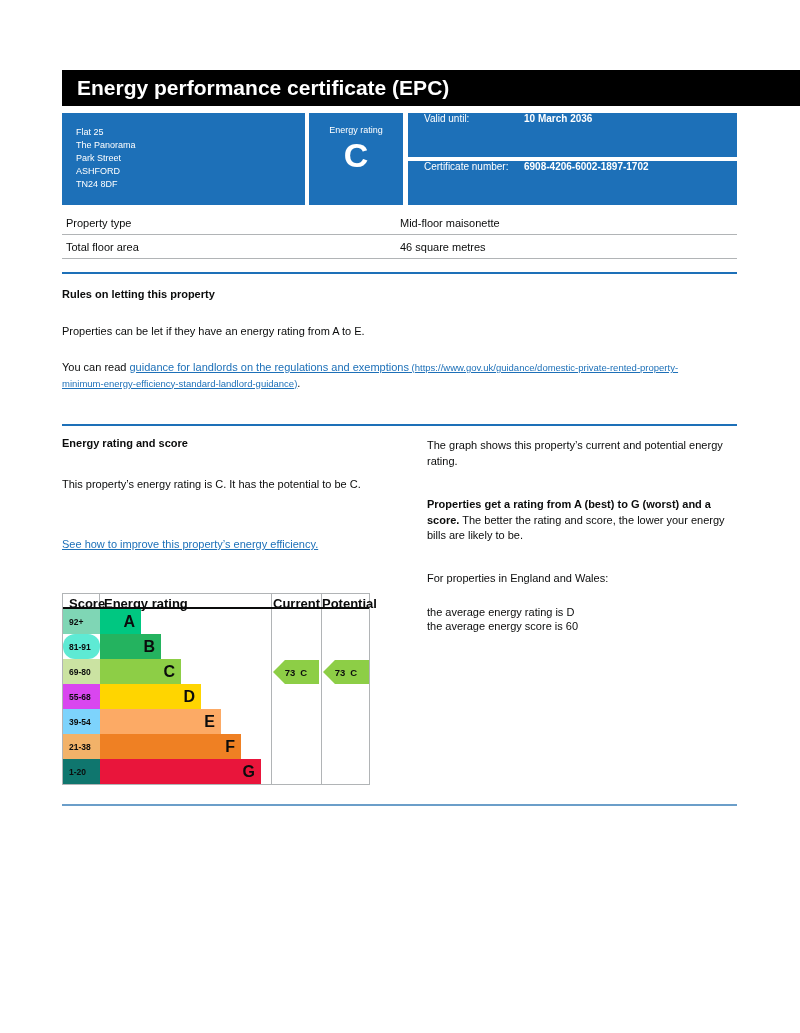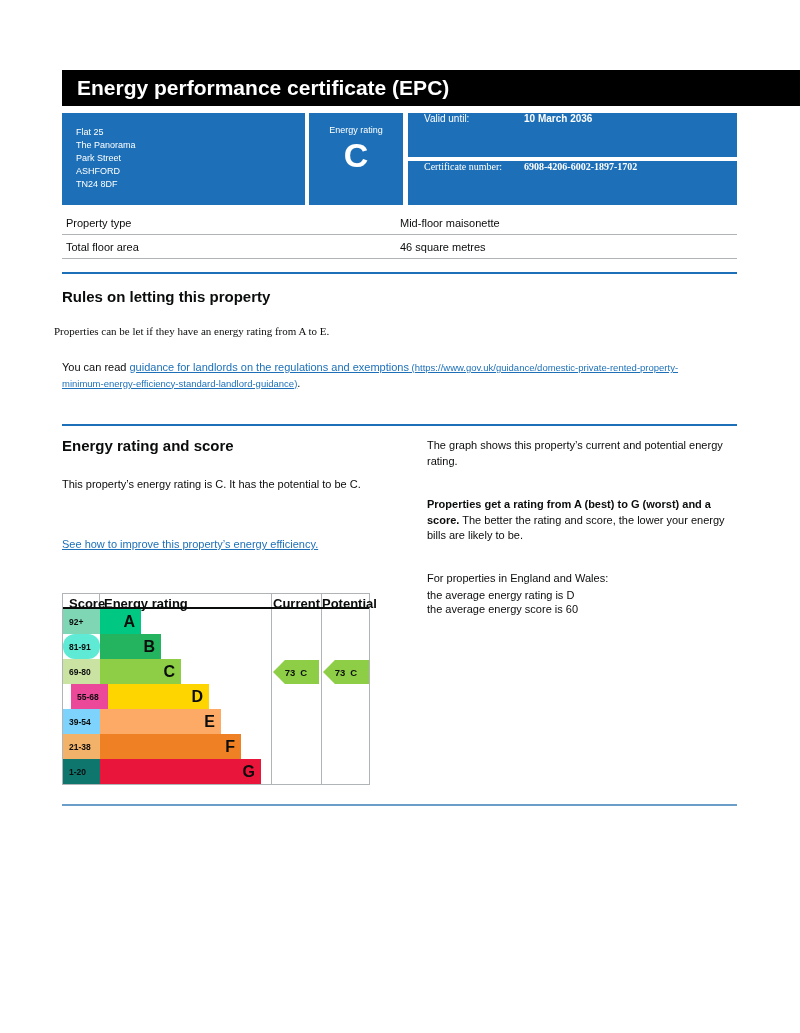--- a/index.html
+++ b/index.html
@@ -18,34 +18,34 @@
 
   
   .summary { left:62px; top:113px; width:675px; height:92px; display:flex; }
   .bluebox { background:#1d70b8; color:#fff; }
   .addr-box { width:243px; height:92px; padding:13px 0 0 14px; font-size:9px; line-height:13px; }
   .rating-box { width:94px; height:92px; margin-left:4px; text-align:center; padding-top:12px; }
   .rating-box .rating-label { font-size:9px; }
   .rating-box .rating-letter { font-size:34px; font-weight:bold; line-height:40px; }
   .right-stack { margin-left:5px; width:329px; display:flex; flex-direction:column; }
   .kv-box { height:44px; display:flex; font-size:10px; }
-  .kv-box + .kv-box { margin-top:4px;font-family:Liberation Serif, serif; }
+  .kv-box + .kv-box { margin-top:4px; }
   .kv-label { padding-left:16px; width:116px; }
   .kv-value { font-weight:bold; }
 
   
   .details { left:62px; top:211px; width:675px; font-size:11px; }
   .detail-row { position:relative; height:24px; border-bottom:1px solid #b1b4b6; }
   .detail-label { position:absolute; left:4px; top:6px; }
   .detail-value { position:absolute; left:338px; top:6px; }
 
   .divider-blue { height:0; border-top:2px solid #1d70b8; }
   .divider-light { height:0; border-top:2px solid #6b9ec9; }
 
-  h2.section-h { font-size:15px; font-weight:bold; color:#0b0c0c; }
+  h2.section-h { font-size:11px; font-weight:bold; color:#0b0c0c; }
   .body-text { font-size:11px; line-height:15.5px; color:#0b0c0c; }
   a.gov-link { color:#1d70b8; text-decoration:underline; }
   .url-small { font-size:9.5px; }
   .suffix-dot { color:#0b0c0c; }
 
   
   .chart { left:0; top:156px; width:308px; border:1px solid #b1b4b6; background:#fff; }
   .chart-header { display:flex; height:15px; border-bottom:2px solid #0b0c0c; font-size:13px; font-weight:bold; }
   .chart-header > div { padding-top:2px; }
   .h-score { width:37px; padding-left:6px; border-right:1px solid #b1b4b6; }
@@ -101,21 +101,21 @@
     </div>
     <div class="detail-row">
       <span class="detail-label">Total floor area</span>
       <span class="detail-value">46 square metres</span>
     </div>
   </div>
 
   <div class="abs divider-blue" style="left:62px; top:272px; width:675px;"></div>
 
   <h2 class="abs section-h" style="left:62px; top:288px;">Rules on letting this property</h2>
-  <p class="abs body-text" style="left:54px; top:324px; width:675px;font-family:Liberation Serif, serif;">Properties can be let if they have an energy rating from A to E.</p>
+  <p class="abs body-text" style="left:62px; top:324px; width:675px;">Properties can be let if they have an energy rating from A to E.</p>
   <p class="abs body-text" style="left:62px; top:360px; width:648px;"><span>You can read </span><a class="gov-link" href="#"><span>guidance for landlords on the regulations and exemptions</span><span class="url-small"> (https://www.gov.uk/guidance/domestic-private-rented-property-minimum-energy-efficiency-standard-landlord-guidance)</span></a><span class="suffix-dot">.</span></p>
 
   <div class="abs divider-blue" style="left:62px; top:424px; width:675px;"></div>
 
   <div class="abs" style="left:62px; top:437px; width:318px; height:360px;">
     <h2 class="section-h">Energy rating and score</h2>
     <p class="body-text" style="position:absolute; left:0; top:40px; width:300px;">This property’s energy rating is C. It has the potential to be C.</p>
     <p class="body-text" style="position:absolute; left:0; top:100px; width:260px;"><a class="gov-link" href="#">See how to improve this property’s energy efficiency.</a></p>
 
     <div class="abs chart">
@@ -138,21 +138,21 @@
               <span>B</span>
             </div>
         </div>
         <div class="band-row">
           <div class="score-cell" style="background: rgb(203, 227, 162);">69-80</div>
           <div class="band-bar" style="background: rgb(141, 206, 70); width: 81px;">
               <span>C</span>
             </div>
         </div>
         <div class="band-row">
-          <div class="score-cell" style="background: #ec4899; margin-left: 8px;">55-68</div>
+          <div class="score-cell" style="background: #d946ef;">55-68</div>
           <div class="band-bar" style="background: rgb(255, 213, 0); width: 101px;">
               <span>D</span>
             </div>
         </div>
         <div class="band-row">
           <div class="score-cell" style="background: #7dd3fc;">39-54</div>
           <div class="band-bar" style="background: rgb(252, 170, 101); width: 121px;">
               <span>E</span>
             </div>
         </div>
@@ -183,21 +183,21 @@
           </div>
         </div>
       </div>
     </div>
   </div>
 
   <div class="abs" style="left:427px; top:438px; width:312px;">
     <p class="body-text">The graph shows this property’s current and potential energy rating.</p>
     <p class="body-text" style="position:absolute; left:0; top:59px; width:312px;"><b>Properties get a rating from A (best) to G (worst) and a score.</b><span> The better the rating and score, the lower your energy bills are likely to be.</span></p>
     <p class="body-text" style="position:absolute; left:0; top:133px; width:312px;">For properties in England and Wales:</p>
-    <div style="position:absolute; left:0; top:150px; width:312px;">
+    <div style="position:absolute; left:0; top:167px; width:312px;">
       <p class="body-text" style="line-height:14px;">the average energy rating is D</p>
       <p class="body-text" style="line-height:14px;">the average energy score is 60</p>
     </div>
   </div>
 
   <div class="abs divider-light" style="left:62px; top:804px; width:675px;"></div>
 
 </div>
 
 </body></html>

